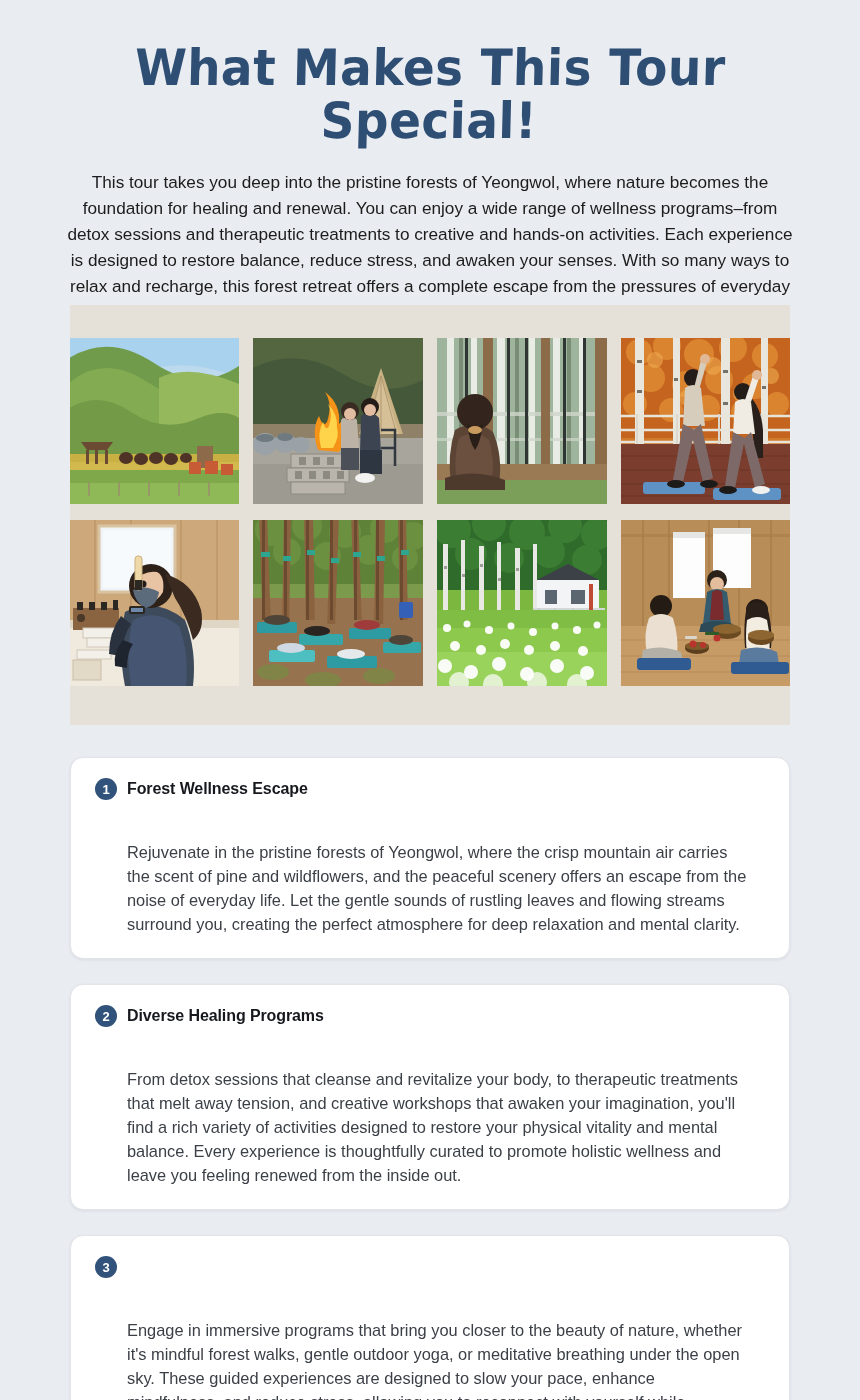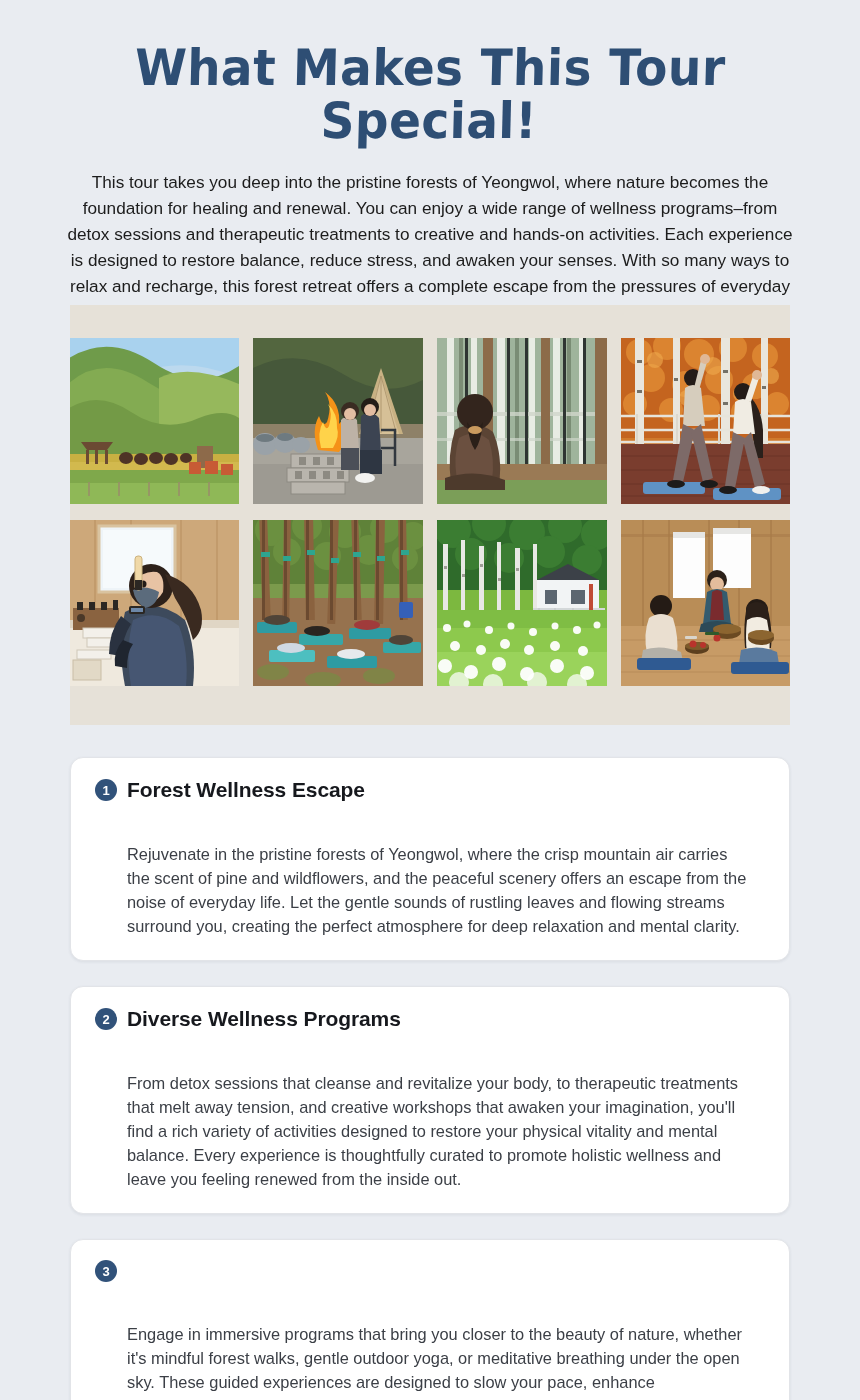--- a/index.html
+++ b/index.html
@@ -101,21 +101,21 @@
     background: #31527a;
     color: #ffffff;
     font-size: 13px;
     font-weight: bold;
     display: flex;
     align-items: center;
     justify-content: center;
     font-family: "Liberation Sans", sans-serif;
   }
   .card-title {
-    font-size: 21px;
+    font-size: 16px;
     font-weight: bold;
     color: #16181d;
     letter-spacing: -0.1px;
     text-align: right;
   }
   .card-body {
     font-size: 16.4px;
     line-height: 24px;
     color: #3b3f46;
     padding-left: 32px;
@@ -623,21 +623,21 @@
       <div class="card-head">
         <span class="badge">1</span>
         <span class="card-title">Forest Wellness Escape</span>
       </div>
       <p class="card-body">Rejuvenate in the pristine forests of Yeongwol, where the crisp mountain air carries the scent of pine and wildflowers, and the peaceful scenery offers an escape from the noise of everyday life. Let the gentle sounds of rustling leaves and flowing streams surround you, creating the perfect atmosphere for deep relaxation and mental clarity.</p>
     </div>
 
     <div class="card">
       <div class="card-head">
         <span class="badge">2</span>
-        <span class="card-title">Diverse Wellness Programs</span>
+        <span class="card-title">Diverse Healing Programs</span>
       </div>
       <p class="card-body">From detox sessions that cleanse and revitalize your body, to therapeutic treatments that melt away tension, and creative workshops that awaken your imagination, you'll find a rich variety of activities designed to restore your physical vitality and mental balance. Every experience is thoughtfully curated to promote holistic wellness and leave you feeling renewed from the inside out.</p>
     </div>
 
     <div class="card">
       <div class="card-head">
         <span class="badge">3</span>
       </div>
       <p class="card-body">Engage in immersive programs that bring you closer to the beauty of nature, whether it's mindful forest walks, gentle outdoor yoga, or meditative breathing under the open sky. These guided experiences are designed to slow your pace, enhance mindfulness, and reduce stress, allowing you to reconnect with yourself while surrounded by Yeongwol's breathtaking natural landscapes.</p>
     </div>

